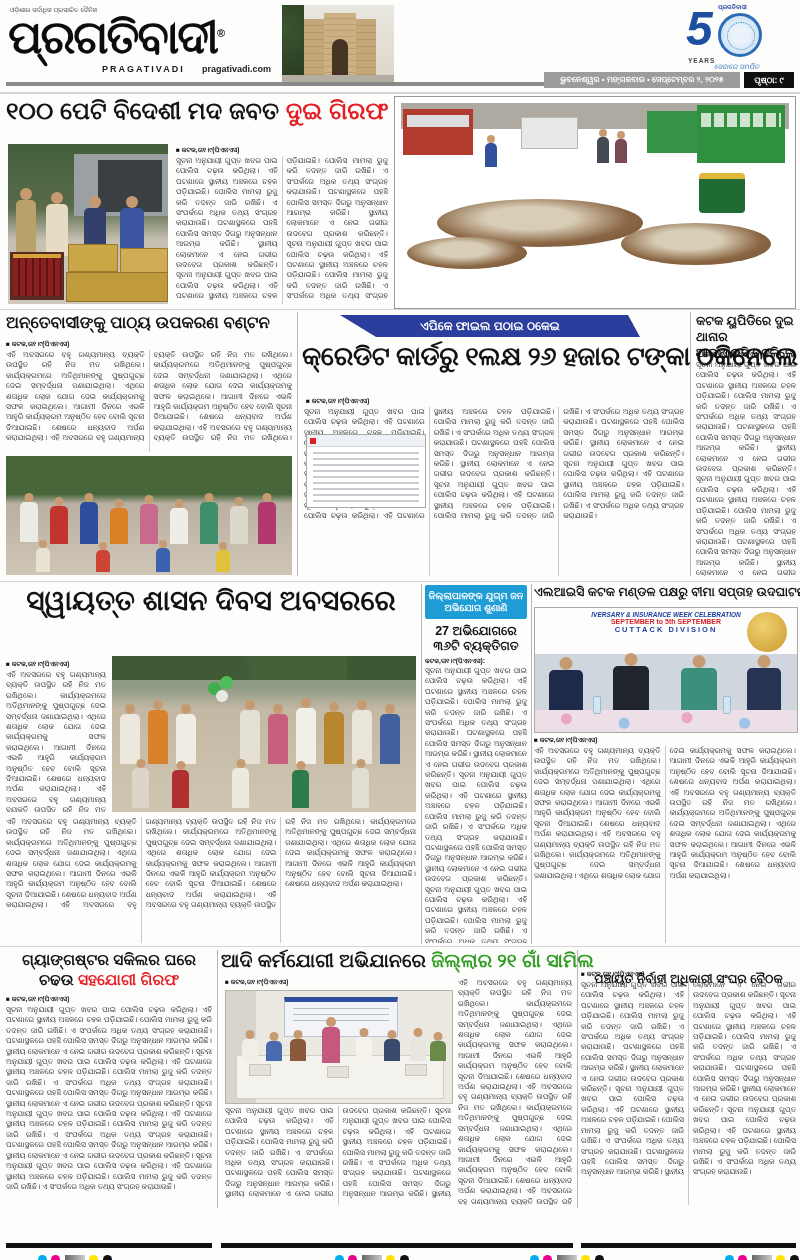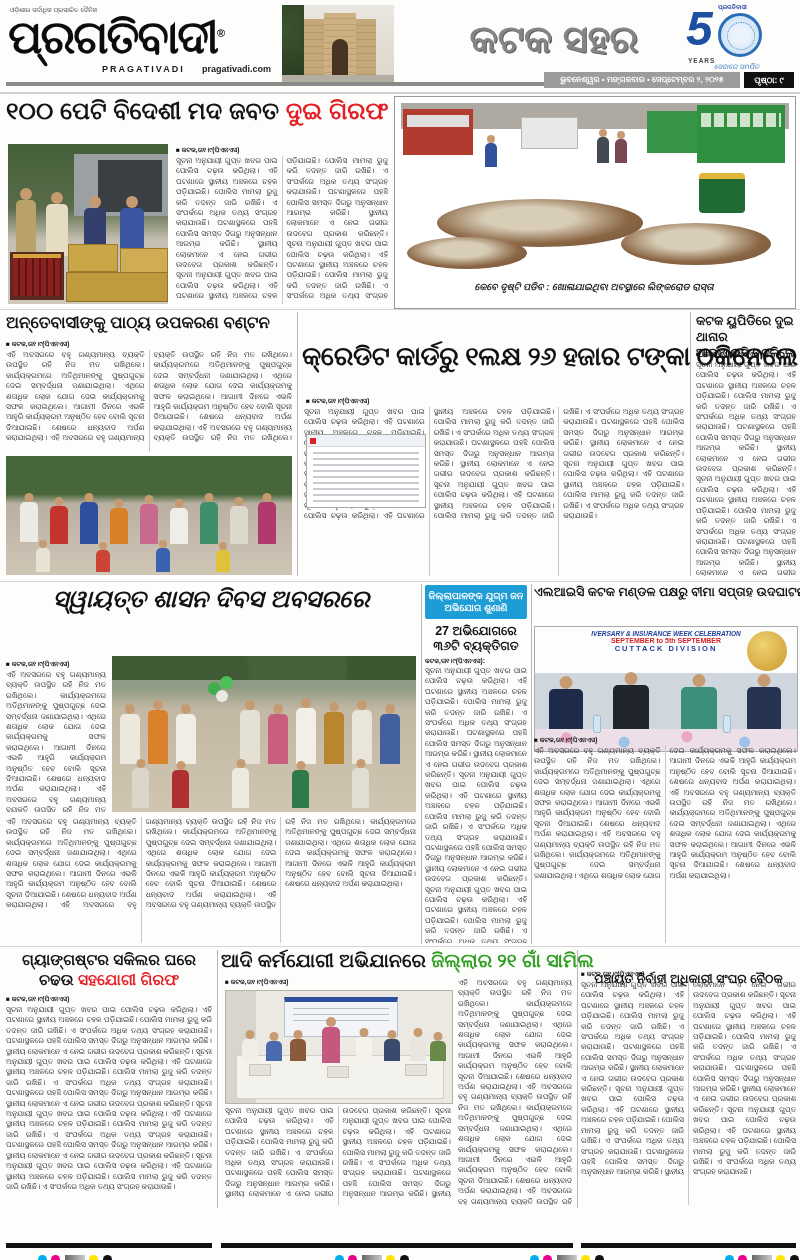--- a/index.html
+++ b/index.html
@@ -46,21 +46,20 @@
 
   <div class="ph" style="left:282px;top:5px;width:112px;height:80px;background:linear-gradient(#e9e7e1,#dcd6c9);">
     <div class="shape" style="left:-8px;top:0;width:30px;height:80px;background:radial-gradient(circle at 30% 30%,#3c5430,#27391f);"></div>
     <div class="shape" style="left:22px;top:14px;width:22px;height:66px;background:repeating-linear-gradient(180deg,#c4a87a 0 6px,#b49868 6px 7px);"></div>
     <div class="shape" style="left:72px;top:14px;width:22px;height:66px;background:repeating-linear-gradient(180deg,#c4a87a 0 6px,#b49868 6px 7px);"></div>
     <div class="shape" style="left:42px;top:8px;width:32px;height:72px;background:repeating-linear-gradient(180deg,#cdb183 0 5px,#bda071 5px 6px);"></div>
     <div class="shape" style="left:50px;top:34px;width:16px;height:46px;border-radius:8px 8px 0 0;background:#463524;"></div>
     <div class="shape" style="left:0;bottom:0;width:112px;height:10px;background:#b3aea2;"></div>
   </div>
 
-  <div class="abs ctr gray-head nowrap" style="left:428px;top:18px;width:252px;font-size:38px;font-weight:900;">କଟକ ସହର</div>
 
   <div class="abs" style="left:684px;top:3px;width:112px;height:72px;">
     <div class="abs" style="left:34px;top:1px;font-size:6px;font-weight:bold;color:#1d3f9e;">ପ୍ରଗତିବାଦୀ</div>
     <div class="abs" style="left:2px;top:2px;font-size:48px;font-weight:900;font-style:italic;color:#1d4fa0;line-height:1;">5</div>
     <div class="abs" style="left:34px;top:10px;width:38px;height:38px;border-radius:50%;border:3px solid #2d6db5;background:radial-gradient(circle,#eaf3fb 30%,#bcd9f2);">
       <div class="abs" style="left:6px;top:6px;width:26px;height:26px;border-radius:50%;border:1px dotted #4a86c8;"></div>
     </div>
     <div class="abs" style="left:4px;top:54px;font-size:6.5px;font-weight:bold;letter-spacing:1px;color:#4a4a4a;">YEARS</div>
     <div class="abs" style="left:30px;top:60px;font-size:7px;font-style:italic;color:#2e6fb5;">ସେବାରେ ସମର୍ପିତ</div>
   </div>
@@ -107,21 +106,20 @@
       </div>
       <div class="shape" style="left:246px;top:8px;width:50px;height:42px;background:#379548;"></div>
       <div class="shape" style="left:298px;top:70px;width:46px;height:34px;background:#1f6b33;border-top:6px solid #e0b73b;border-radius:4px;"></div>
       <div class="pr" style="--hd:8px;left:196px;top:34px;width:12px;height:26px;background:#434a52;"></div>
       <div class="pr" style="--hd:8px;left:214px;top:36px;width:12px;height:24px;background:#7a4a52;"></div>
       <div class="pr" style="--hd:8px;left:84px;top:40px;width:12px;height:24px;background:#32519c;"></div>
       <div class="pud" style="left:36px;top:96px;width:206px;height:48px;"></div>
       <div class="pud" style="left:220px;top:120px;width:150px;height:42px;"></div>
       <div class="pud" style="left:6px;top:134px;width:120px;height:32px;"></div>
     </div>
-    <div class="abs ctr" style="left:0;top:184px;width:398px;font-size:9.5px;font-weight:bold;font-style:italic;color:#222;">କେବେ ଦୃଷ୍ଟି ପଡିବ : ଖୋଳାଯାଇଥିବା ଅବସ୍ଥାରେ ଲିଙ୍କରୋଡ ରାସ୍ତା</div>
   </div>
 
   <div class="abs vsep" style="left:297px;top:312px;height:264px;"></div>
   <div class="abs vsep" style="left:690px;top:312px;height:264px;"></div>
 
   <div class="abs hl nowrap" style="left:6px;top:313px;width:286px;font-size:16.5px;">ଅନ୍ତେବାସୀଙ୍କୁ ପାଠ୍ୟ ଉପକରଣ ବଣ୍ଟନ</div>
   <div class="abs byline" style="left:6px;top:340px;">■ କଟକ,ତା୧।୯(ପିଏନଏସ)</div>
   <div class="abs body-txt cols2" style="left:6px;top:350px;width:286px;height:102px;">ଏହି ଅବସରରେ ବହୁ ଗଣ୍ୟମାନ୍ୟ ବ୍ୟକ୍ତି ଉପସ୍ଥିତ ରହି ନିଜ ମତ ରଖିଥିଲେ। କାର୍ଯ୍ୟକ୍ରମରେ ଅତିଥିମାନଙ୍କୁ ପୁଷ୍ପଗୁଚ୍ଛ ଦେଇ ସମ୍ବର୍ଦ୍ଧନା ଜଣାଯାଇଥିଲା। ଏଥିରେ ଶତାଧିକ ଲୋକ ଯୋଗ ଦେଇ କାର୍ଯ୍ୟକ୍ରମକୁ ସଫଳ କରାଇଥିଲେ। ଆଗାମୀ ଦିନରେ ଏଭଳି ଆହୁରି କାର୍ଯ୍ୟକ୍ରମ ଅନୁଷ୍ଠିତ ହେବ ବୋଲି ସୂଚନା ଦିଆଯାଇଛି। ଶେଷରେ ଧନ୍ୟବାଦ ଅର୍ପଣ କରାଯାଇଥିଲା। ଏହି ଅବସରରେ ବହୁ ଗଣ୍ୟମାନ୍ୟ ବ୍ୟକ୍ତି ଉପସ୍ଥିତ ରହି ନିଜ ମତ ରଖିଥିଲେ। କାର୍ଯ୍ୟକ୍ରମରେ ଅତିଥିମାନଙ୍କୁ ପୁଷ୍ପଗୁଚ୍ଛ ଦେଇ ସମ୍ବର୍ଦ୍ଧନା ଜଣାଯାଇଥିଲା। ଏଥିରେ ଶତାଧିକ ଲୋକ ଯୋଗ ଦେଇ କାର୍ଯ୍ୟକ୍ରମକୁ ସଫଳ କରାଇଥିଲେ। ଆଗାମୀ ଦିନରେ ଏଭଳି ଆହୁରି କାର୍ଯ୍ୟକ୍ରମ ଅନୁଷ୍ଠିତ ହେବ ବୋଲି ସୂଚନା ଦିଆଯାଇଛି। ଶେଷରେ ଧନ୍ୟବାଦ ଅର୍ପଣ କରାଯାଇଥିଲା। ଏହି ଅବସରରେ ବହୁ ଗଣ୍ୟମାନ୍ୟ ବ୍ୟକ୍ତି ଉପସ୍ଥିତ ରହି ନିଜ ମତ ରଖିଥିଲେ। କାର୍ଯ୍ୟକ୍ରମରେ ଅତିଥିମାନଙ୍କୁ ପୁଷ୍ପଗୁଚ୍ଛ ଦେଇ ସମ୍ବର୍ଦ୍ଧନା ଜଣାଯାଇଥିଲା। ଏଥିରେ ଶତାଧିକ ଲୋକ ଯୋଗ ଦେଇ କାର୍ଯ୍ୟକ୍ରମକୁ ସଫଳ କରାଇଥିଲେ। ଆଗାମୀ ଦିନରେ ଏଭଳି ଆହୁରି କାର୍ଯ୍ୟକ୍ରମ ଅନୁଷ୍ଠିତ ହେବ ବୋଲି ସୂଚନା ଦିଆଯାଇଛି। ଶେଷରେ ଧନ୍ୟବାଦ ଅର୍ପଣ କରାଯାଇଥିଲା।</div>
   <div class="ph" style="left:6px;top:456px;width:286px;height:119px;background:linear-gradient(#47663a 0 32%,#b9b0a2 40%,#cfc6b6);">
     <div class="pr" style="--hd:9px;left:14px;top:46px;width:18px;height:40px;background:#eceae4;"></div>
@@ -132,41 +130,42 @@
     <div class="pr" style="--hd:9px;left:164px;top:52px;width:18px;height:36px;background:#f0ede6;"></div>
     <div class="pr" style="--hd:9px;left:194px;top:46px;width:18px;height:42px;background:#3e8f6a;"></div>
     <div class="pr" style="--hd:9px;left:224px;top:50px;width:18px;height:38px;background:#ddd8cc;"></div>
     <div class="pr" style="--hd:9px;left:252px;top:46px;width:18px;height:42px;background:#b03a6e;"></div>
     <div class="pr" style="--hd:8px;left:30px;top:92px;width:14px;height:24px;background:#e8e2d2;"></div>
     <div class="pr" style="--hd:8px;left:90px;top:94px;width:14px;height:22px;background:#cc4433;"></div>
     <div class="pr" style="--hd:8px;left:150px;top:92px;width:14px;height:24px;background:#3b62ae;"></div>
     <div class="pr" style="--hd:8px;left:210px;top:94px;width:14px;height:22px;background:#e0c23a;"></div>
   </div>
 
+  <div class="abs kicker-ribbon" style="left:340px;top:315px;width:300px;height:22px;font-size:12px;">ଏପିକେ ଫାଇଲ ପଠାଇ ଠକେଇ</div>
   <div class="abs ctr hl nowrap" style="left:302px;top:341px;width:382px;font-size:26px;letter-spacing:-0.5px;">କ୍ରେଡିଟ କାର୍ଡରୁ ୧ଲକ୍ଷ ୨୬ ହଜାର ଟଙ୍କା ଠକିନେଲେ</div>
   <div class="abs byline" style="left:306px;top:397px;">■ କଟକ,ତା୧।୯(ପିଏନଏସ)</div>
   <div class="abs body-txt cols3" style="left:304px;top:407px;width:380px;height:169px;">ସୂଚନା ଅନୁଯାୟୀ ଗୁପ୍ତ ଖବର ପାଇ ପୋଲିସ ଚଢ଼ଉ କରିଥିଲା। ଏହି ଘଟଣାରେ ସ୍ଥାନୀୟ ଅଞ୍ଚଳରେ ଚହଳ ପଡ଼ିଯାଇଛି। ପୋଲିସ ମାମଲା ରୁଜୁ କରି ତଦନ୍ତ ଜାରି ରଖିଛି। ଏ ସଂପର୍କରେ ଅଧିକ ତଥ୍ୟ ସଂଗ୍ରହ କରାଯାଉଛି। ଘଟଣାସ୍ଥଳରେ ପହଞ୍ଚି ପୋଲିସ ସମସ୍ତ ଦିଗରୁ ଅନୁସନ୍ଧାନ ଆରମ୍ଭ କରିଛି। ସ୍ଥାନୀୟ ଲୋକମାନେ ଏ ନେଇ ଗଭୀର ଉଦବେଗ ପ୍ରକାଶ କରିଛନ୍ତି। ସୂଚନା ଅନୁଯାୟୀ ଗୁପ୍ତ ଖବର ପାଇ ପୋଲିସ ଚଢ଼ଉ କରିଥିଲା। ଏହି ଘଟଣାରେ ସ୍ଥାନୀୟ ଅଞ୍ଚଳରେ ଚହଳ ପଡ଼ିଯାଇଛି। ପୋଲିସ ମାମଲା ରୁଜୁ କରି ତଦନ୍ତ ଜାରି ରଖିଛି। ଏ ସଂପର୍କରେ ଅଧିକ ତଥ୍ୟ ସଂଗ୍ରହ କରାଯାଉଛି। ଘଟଣାସ୍ଥଳରେ ପହଞ୍ଚି ପୋଲିସ ସମସ୍ତ ଦିଗରୁ ଅନୁସନ୍ଧାନ ଆରମ୍ଭ କରିଛି। ସ୍ଥାନୀୟ ଲୋକମାନେ ଏ ନେଇ ଗଭୀର ଉଦବେଗ ପ୍ରକାଶ କରିଛନ୍ତି। ସୂଚନା ଅନୁଯାୟୀ ଗୁପ୍ତ ଖବର ପାଇ ପୋଲିସ ଚଢ଼ଉ କରିଥିଲା। ଏହି ଘଟଣାରେ ସ୍ଥାନୀୟ ଅଞ୍ଚଳରେ ଚହଳ ପଡ଼ିଯାଇଛି। ପୋଲିସ ମାମଲା ରୁଜୁ କରି ତଦନ୍ତ ଜାରି ରଖିଛି। ଏ ସଂପର୍କରେ ଅଧିକ ତଥ୍ୟ ସଂଗ୍ରହ କରାଯାଉଛି। ଘଟଣାସ୍ଥଳରେ ପହଞ୍ଚି ପୋଲିସ ସମସ୍ତ ଦିଗରୁ ଅନୁସନ୍ଧାନ ଆରମ୍ଭ କରିଛି। ସ୍ଥାନୀୟ ଲୋକମାନେ ଏ ନେଇ ଗଭୀର ଉଦବେଗ ପ୍ରକାଶ କରିଛନ୍ତି। ସୂଚନା ଅନୁଯାୟୀ ଗୁପ୍ତ ଖବର ପାଇ ପୋଲିସ ଚଢ଼ଉ କରିଥିଲା। ଏହି ଘଟଣାରେ ସ୍ଥାନୀୟ ଅଞ୍ଚଳରେ ଚହଳ ପଡ଼ିଯାଇଛି। ପୋଲିସ ମାମଲା ରୁଜୁ କରି ତଦନ୍ତ ଜାରି ରଖିଛି। ଏ ସଂପର୍କରେ ଅଧିକ ତଥ୍ୟ ସଂଗ୍ରହ କରାଯାଉଛି।</div>
   <div class="abs" style="left:306px;top:434px;width:118px;height:72px;background:#fff;border:1px solid #a9a9a9;">
     <div class="shape" style="left:0;top:0;width:118px;height:11px;background:#eef1f5;border-bottom:1px solid #d4d7db;">
       <div class="shape" style="left:3px;top:2.5px;width:6px;height:6px;background:#d22;"></div>
     </div>
     <div class="shape" style="left:6px;top:17px;width:106px;height:50px;background:repeating-linear-gradient(180deg,#c9ccd1 0 1.6px,transparent 1.6px 6px);"></div>
   </div>
 
   <div class="abs hl" style="left:696px;top:313px;width:100px;font-size:12.5px;line-height:16px;">
     <div>କଟକ ୟୁପିଡିରେ ଦୁଇ ଥାନାର</div>
     <div>ଆଇଆଇସି ବଦଳିଲେ</div>
   </div>
   <div class="abs byline" style="left:696px;top:350px;">■ କଟକ,ତା୧।୯(ପିଏନଏସ)</div>
   <div class="abs body-txt" style="left:696px;top:360px;width:100px;height:216px;">ସୂଚନା ଅନୁଯାୟୀ ଗୁପ୍ତ ଖବର ପାଇ ପୋଲିସ ଚଢ଼ଉ କରିଥିଲା। ଏହି ଘଟଣାରେ ସ୍ଥାନୀୟ ଅଞ୍ଚଳରେ ଚହଳ ପଡ଼ିଯାଇଛି। ପୋଲିସ ମାମଲା ରୁଜୁ କରି ତଦନ୍ତ ଜାରି ରଖିଛି। ଏ ସଂପର୍କରେ ଅଧିକ ତଥ୍ୟ ସଂଗ୍ରହ କରାଯାଉଛି। ଘଟଣାସ୍ଥଳରେ ପହଞ୍ଚି ପୋଲିସ ସମସ୍ତ ଦିଗରୁ ଅନୁସନ୍ଧାନ ଆରମ୍ଭ କରିଛି। ସ୍ଥାନୀୟ ଲୋକମାନେ ଏ ନେଇ ଗଭୀର ଉଦବେଗ ପ୍ରକାଶ କରିଛନ୍ତି। ସୂଚନା ଅନୁଯାୟୀ ଗୁପ୍ତ ଖବର ପାଇ ପୋଲିସ ଚଢ଼ଉ କରିଥିଲା। ଏହି ଘଟଣାରେ ସ୍ଥାନୀୟ ଅଞ୍ଚଳରେ ଚହଳ ପଡ଼ିଯାଇଛି। ପୋଲିସ ମାମଲା ରୁଜୁ କରି ତଦନ୍ତ ଜାରି ରଖିଛି। ଏ ସଂପର୍କରେ ଅଧିକ ତଥ୍ୟ ସଂଗ୍ରହ କରାଯାଉଛି। ଘଟଣାସ୍ଥଳରେ ପହଞ୍ଚି ପୋଲିସ ସମସ୍ତ ଦିଗରୁ ଅନୁସନ୍ଧାନ ଆରମ୍ଭ କରିଛି। ସ୍ଥାନୀୟ ଲୋକମାନେ ଏ ନେଇ ଗଭୀର ଉଦବେଗ ପ୍ରକାଶ କରିଛନ୍ତି। ସୂଚନା ଅନୁଯାୟୀ ଗୁପ୍ତ ଖବର ପାଇ ପୋଲିସ ଚଢ଼ଉ କରିଥିଲା। ଏହି ଘଟଣାରେ ସ୍ଥାନୀୟ ଅଞ୍ଚଳରେ ଚହଳ ପଡ଼ିଯାଇଛି। ପୋଲିସ ମାମଲା ରୁଜୁ କରି ତଦନ୍ତ ଜାରି ରଖିଛି। ଏ ସଂପର୍କରେ ଅଧିକ ତଥ୍ୟ ସଂଗ୍ରହ କରାଯାଉଛି। ଘଟଣାସ୍ଥଳରେ ପହଞ୍ଚି ପୋଲିସ ସମସ୍ତ ଦିଗରୁ ଅନୁସନ୍ଧାନ ଆରମ୍ଭ କରିଛି। ସ୍ଥାନୀୟ ଲୋକମାନେ ଏ ନେଇ ଗଭୀର ଉଦବେଗ ପ୍ରକାଶ କରିଛନ୍ତି। ସୂଚନା ଅନୁଯାୟୀ ଗୁପ୍ତ ଖବର ପାଇ ପୋଲିସ ଚଢ଼ଉ କରିଥିଲା। ଏହି ଘଟଣାରେ ସ୍ଥାନୀୟ ଅଞ୍ଚଳରେ ଚହଳ ପଡ଼ିଯାଇଛି। ପୋଲିସ ମାମଲା ରୁଜୁ କରି ତଦନ୍ତ ଜାରି ରଖିଛି। ଏ ସଂପର୍କରେ ଅଧିକ ତଥ୍ୟ ସଂଗ୍ରହ କରାଯାଉଛି।</div>
 
   <div class="abs vsep" style="left:421px;top:584px;height:360px;"></div>
   <div class="abs vsep" style="left:531px;top:584px;height:360px;"></div>
 
-  <div class="abs ctr hl nowrap" style="left:6px;top:585px;width:410px;font-size:24px;font-style:italic;">ସ୍ୱାୟତ୍ତ ଶାସନ ଦିବସ ଅବସରରେ</div>
+  <div class="abs ctr hl nowrap" style="left:6px;top:585px;width:410px;font-size:28px;">ସ୍ୱାୟତ୍ତ ଶାସନ ଦିବସ ଅବସରରେ</div>
   <div class="abs byline" style="left:6px;top:660px;">■ କଟକ,ତା୧।୯(ପିଏନଏସ)</div>
   <div class="abs body-txt" style="left:6px;top:670px;width:100px;height:142px;">ଏହି ଅବସରରେ ବହୁ ଗଣ୍ୟମାନ୍ୟ ବ୍ୟକ୍ତି ଉପସ୍ଥିତ ରହି ନିଜ ମତ ରଖିଥିଲେ। କାର୍ଯ୍ୟକ୍ରମରେ ଅତିଥିମାନଙ୍କୁ ପୁଷ୍ପଗୁଚ୍ଛ ଦେଇ ସମ୍ବର୍ଦ୍ଧନା ଜଣାଯାଇଥିଲା। ଏଥିରେ ଶତାଧିକ ଲୋକ ଯୋଗ ଦେଇ କାର୍ଯ୍ୟକ୍ରମକୁ ସଫଳ କରାଇଥିଲେ। ଆଗାମୀ ଦିନରେ ଏଭଳି ଆହୁରି କାର୍ଯ୍ୟକ୍ରମ ଅନୁଷ୍ଠିତ ହେବ ବୋଲି ସୂଚନା ଦିଆଯାଇଛି। ଶେଷରେ ଧନ୍ୟବାଦ ଅର୍ପଣ କରାଯାଇଥିଲା। ଏହି ଅବସରରେ ବହୁ ଗଣ୍ୟମାନ୍ୟ ବ୍ୟକ୍ତି ଉପସ୍ଥିତ ରହି ନିଜ ମତ ରଖିଥିଲେ। କାର୍ଯ୍ୟକ୍ରମରେ ଅତିଥିମାନଙ୍କୁ ପୁଷ୍ପଗୁଚ୍ଛ ଦେଇ ସମ୍ବର୍ଦ୍ଧନା ଜଣାଯାଇଥିଲା। ଏଥିରେ ଶତାଧିକ ଲୋକ ଯୋଗ ଦେଇ କାର୍ଯ୍ୟକ୍ରମକୁ ସଫଳ କରାଇଥିଲେ। ଆଗାମୀ ଦିନରେ ଏଭଳି ଆହୁରି କାର୍ଯ୍ୟକ୍ରମ ଅନୁଷ୍ଠିତ ହେବ ବୋଲି ସୂଚନା ଦିଆଯାଇଛି। ଶେଷରେ ଧନ୍ୟବାଦ ଅର୍ପଣ କରାଯାଇଥିଲା। ଏହି ଅବସରରେ ବହୁ ଗଣ୍ୟମାନ୍ୟ ବ୍ୟକ୍ତି ଉପସ୍ଥିତ ରହି ନିଜ ମତ ରଖିଥିଲେ। କାର୍ଯ୍ୟକ୍ରମରେ ଅତିଥିମାନଙ୍କୁ ପୁଷ୍ପଗୁଚ୍ଛ ଦେଇ ସମ୍ବର୍ଦ୍ଧନା ଜଣାଯାଇଥିଲା। ଏଥିରେ ଶତାଧିକ ଲୋକ ଯୋଗ ଦେଇ କାର୍ଯ୍ୟକ୍ରମକୁ ସଫଳ କରାଇଥିଲେ। ଆଗାମୀ ଦିନରେ ଏଭଳି ଆହୁରି କାର୍ଯ୍ୟକ୍ରମ ଅନୁଷ୍ଠିତ ହେବ ବୋଲି ସୂଚନା ଦିଆଯାଇଛି। ଶେଷରେ ଧନ୍ୟବାଦ ଅର୍ପଣ କରାଯାଇଥିଲା।</div>
   <div class="ph" style="left:112px;top:656px;width:304px;height:156px;background:linear-gradient(#8f9b84 0 20%,#c2b8a4 34%,#cfc5b0);">
     <div class="shape" style="left:0;top:0;width:304px;height:24px;background:radial-gradient(circle at 20% 60%,#3f5a35 0 30%,transparent 32%),radial-gradient(circle at 60% 50%,#44613a 0 28%,transparent 30%),radial-gradient(circle at 90% 60%,#3c5833 0 30%,transparent 32%),#7e8a72;"></div>
     <div class="shape" style="left:96px;top:26px;width:13px;height:13px;border-radius:50%;background:#3fae4c;"></div>
     <div class="shape" style="left:108px;top:20px;width:13px;height:13px;border-radius:50%;background:#4cbf58;"></div>
     <div class="shape" style="left:104px;top:34px;width:12px;height:12px;border-radius:50%;background:#e9e9e4;"></div>
     <div class="pr" style="--hd:10px;left:8px;top:58px;width:20px;height:50px;background:#ece8de;"></div>
     <div class="pr" style="--hd:10px;left:36px;top:54px;width:20px;height:54px;background:#d9822b;"></div>
     <div class="pr" style="--hd:10px;left:64px;top:58px;width:20px;height:50px;background:#f0ede4;"></div>
@@ -187,21 +186,21 @@
   <div class="abs bluebox" style="left:425px;top:585px;width:102px;height:34px;font-size:9.5px;line-height:12px;">
     <div>ଜିଲ୍ଲାପାଳଙ୍କ ଯୁଗ୍ମ ଜନ</div>
     <div>ଅଭିଯୋଗ ଶୁଣାଣି</div>
   </div>
   <div class="abs ctr hl" style="left:425px;top:624px;width:102px;font-size:12.5px;">27 ଅଭିଯୋଗରେ</div>
   <div class="abs ctr hl" style="left:425px;top:639px;width:102px;font-size:12.5px;">୩୬ଟି ବ୍ୟକ୍ତିଗତ</div>
   <div class="abs byline" style="left:425px;top:657px;">କଟକ,ତା୧।୯(ପିଏନଏସ):</div>
   <div class="abs body-txt" style="left:425px;top:666px;width:102px;height:277px;">ସୂଚନା ଅନୁଯାୟୀ ଗୁପ୍ତ ଖବର ପାଇ ପୋଲିସ ଚଢ଼ଉ କରିଥିଲା। ଏହି ଘଟଣାରେ ସ୍ଥାନୀୟ ଅଞ୍ଚଳରେ ଚହଳ ପଡ଼ିଯାଇଛି। ପୋଲିସ ମାମଲା ରୁଜୁ କରି ତଦନ୍ତ ଜାରି ରଖିଛି। ଏ ସଂପର୍କରେ ଅଧିକ ତଥ୍ୟ ସଂଗ୍ରହ କରାଯାଉଛି। ଘଟଣାସ୍ଥଳରେ ପହଞ୍ଚି ପୋଲିସ ସମସ୍ତ ଦିଗରୁ ଅନୁସନ୍ଧାନ ଆରମ୍ଭ କରିଛି। ସ୍ଥାନୀୟ ଲୋକମାନେ ଏ ନେଇ ଗଭୀର ଉଦବେଗ ପ୍ରକାଶ କରିଛନ୍ତି। ସୂଚନା ଅନୁଯାୟୀ ଗୁପ୍ତ ଖବର ପାଇ ପୋଲିସ ଚଢ଼ଉ କରିଥିଲା। ଏହି ଘଟଣାରେ ସ୍ଥାନୀୟ ଅଞ୍ଚଳରେ ଚହଳ ପଡ଼ିଯାଇଛି। ପୋଲିସ ମାମଲା ରୁଜୁ କରି ତଦନ୍ତ ଜାରି ରଖିଛି। ଏ ସଂପର୍କରେ ଅଧିକ ତଥ୍ୟ ସଂଗ୍ରହ କରାଯାଉଛି। ଘଟଣାସ୍ଥଳରେ ପହଞ୍ଚି ପୋଲିସ ସମସ୍ତ ଦିଗରୁ ଅନୁସନ୍ଧାନ ଆରମ୍ଭ କରିଛି। ସ୍ଥାନୀୟ ଲୋକମାନେ ଏ ନେଇ ଗଭୀର ଉଦବେଗ ପ୍ରକାଶ କରିଛନ୍ତି। ସୂଚନା ଅନୁଯାୟୀ ଗୁପ୍ତ ଖବର ପାଇ ପୋଲିସ ଚଢ଼ଉ କରିଥିଲା। ଏହି ଘଟଣାରେ ସ୍ଥାନୀୟ ଅଞ୍ଚଳରେ ଚହଳ ପଡ଼ିଯାଇଛି। ପୋଲିସ ମାମଲା ରୁଜୁ କରି ତଦନ୍ତ ଜାରି ରଖିଛି। ଏ ସଂପର୍କରେ ଅଧିକ ତଥ୍ୟ ସଂଗ୍ରହ କରାଯାଉଛି। ଘଟଣାସ୍ଥଳରେ ପହଞ୍ଚି ପୋଲିସ ସମସ୍ତ ଦିଗରୁ ଅନୁସନ୍ଧାନ ଆରମ୍ଭ କରିଛି। ସ୍ଥାନୀୟ ଲୋକମାନେ ଏ ନେଇ ଗଭୀର ଉଦବେଗ ପ୍ରକାଶ କରିଛନ୍ତି। ସୂଚନା ଅନୁଯାୟୀ ଗୁପ୍ତ ଖବର ପାଇ ପୋଲିସ ଚଢ଼ଉ କରିଥିଲା। ଏହି ଘଟଣାରେ ସ୍ଥାନୀୟ ଅଞ୍ଚଳରେ ଚହଳ ପଡ଼ିଯାଇଛି। ପୋଲିସ ମାମଲା ରୁଜୁ କରି ତଦନ୍ତ ଜାରି ରଖିଛି। ଏ ସଂପର୍କରେ ଅଧିକ ତଥ୍ୟ ସଂଗ୍ରହ କରାଯାଉଛି।</div>
 
   <div class="abs ctr hl nowrap" style="left:534px;top:585px;width:262px;font-size:12.5px;">ଏଲଆଇସି କଟକ ମଣ୍ଡଳ ପକ୍ଷରୁ ବୀମା ସପ୍ତାହ ଉଦଘାଟନ</div>
-  <div class="ph" style="left:534px;top:626px;width:262px;height:124px;background:#cfd6de;border:1px solid #aaa;">
+  <div class="ph" style="left:534px;top:607px;width:262px;height:124px;background:#cfd6de;border:1px solid #aaa;">
     <div class="shape" style="left:0;top:0;width:262px;height:46px;background:#fdfdfd;">
       <div class="banner-line" style="margin-top:3px;font-size:6.5px;font-style:italic;color:#1d3f9e;">IVERSARY &amp; INSURANCE WEEK CELEBRATION</div>
       <div class="banner-line" style="font-size:7px;color:#d4232a;">SEPTEMBER to 5th SEPTEMBER</div>
       <div class="banner-line" style="font-size:7.5px;color:#1d3f9e;letter-spacing:2px;">CUTTACK DIVISION</div>
     </div>
     <div class="shape" style="left:212px;top:4px;width:40px;height:40px;border-radius:50%;background:radial-gradient(circle at 40% 35%,#f0d272,#c9992e);"></div>
     <div class="pr" style="--hd:13px;left:14px;top:62px;width:34px;height:44px;background:#1d2a4a;"></div>
     <div class="pr" style="--hd:13px;left:78px;top:58px;width:36px;height:48px;background:#20242c;"></div>
     <div class="pr" style="--hd:13px;left:146px;top:60px;width:36px;height:46px;background:#3c8f7a;"></div>
     <div class="pr" style="--hd:13px;left:212px;top:60px;width:34px;height:46px;background:#273352;"></div>

